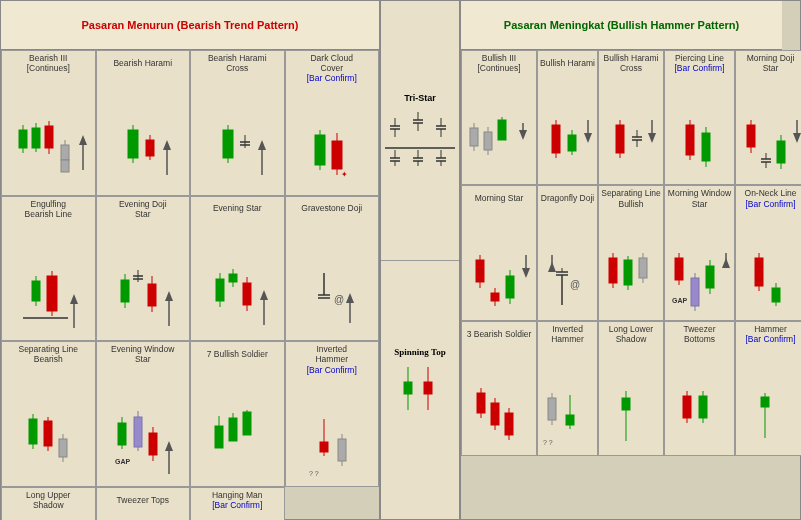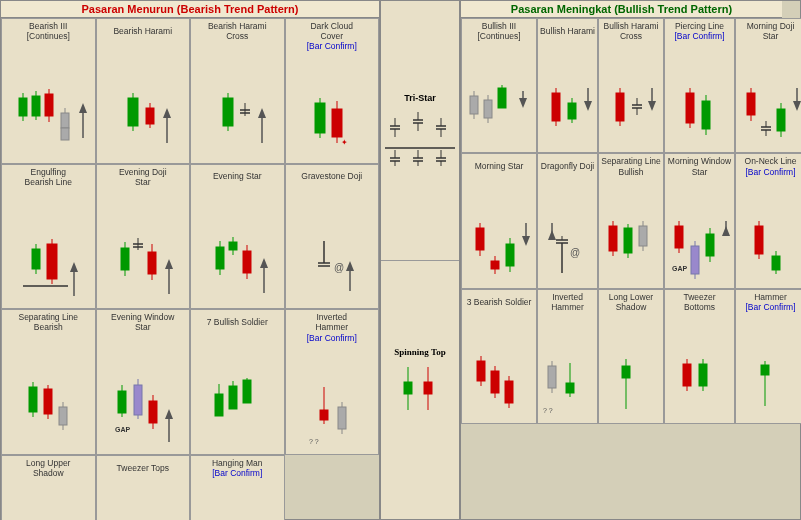--- a/index.html
+++ b/index.html
@@ -12,21 +12,21 @@
       overflow: hidden;
     }
     .main-container {
       display: flex;
       width: 801px;
       height: 520px;
       border: 1px solid #888;
     }
     .section-header {
       text-align: center;
-      padding: 2px;
+      padding: 18px;
       font-weight: bold;
       font-size: 11px;
       border-bottom: 1px solid #888;
     }
     .bearish-header {
       color: #cc0000;
       background: #f0e8d0;
     }
     .bullish-header {
       color: #006600;
@@ -422,21 +422,21 @@
         <line x1="18" y1="32" x2="18" y2="48" class="green-wick"></line>
 
         <line x1="38" y1="5" x2="38" y2="20" class="red-wick"></line>
         <rect x="34" y="20" width="8" height="12" class="red-body"></rect>
         <line x1="38" y1="32" x2="38" y2="48" class="red-wick"></line>
       </svg>
     </div>
   </div>
 
   <div style="display:flex; flex-direction:column; width:321px;">
-    <div class="bullish-header section-header">Pasaran Meningkat (Bullish Trend Pattern)</div>
+    <div class="bullish-header section-header">Pasaran Meningkat (Bullish Hammer Pattern)</div>
     <div style="display:grid; grid-template-columns:repeat(5,1fr); grid-template-rows:repeat(4,1fr); flex:1;">
 
       <div class="pattern-cell">
         <div class="pattern-name">Bullish III<br>[Continues]</div>
         <div class="candle-area">
           <svg width="70" height="65">
 
             <line x1="10" y1="8" x2="10" y2="13" class="gray-wick"></line>
             <rect x="6" y="13" width="8" height="18" class="gray-body"></rect>
             <line x1="10" y1="31" x2="10" y2="36" class="gray-wick"></line>

